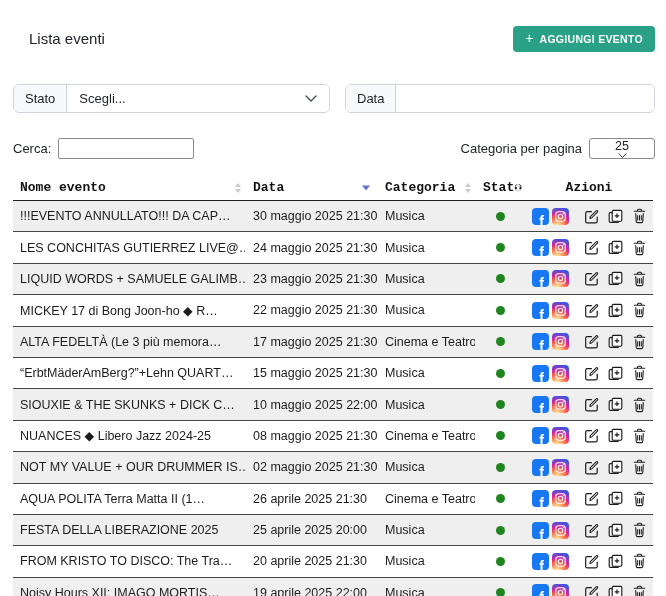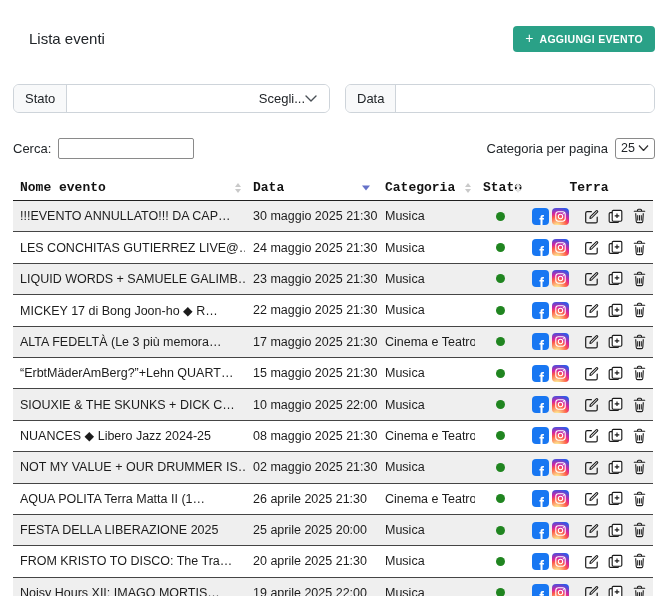--- a/index.html
+++ b/index.html
@@ -16,33 +16,33 @@
   .add-btn .plus{font-size:14px;font-weight:400;line-height:1;margin-top:-1px;}
   .add-btn .lbl{font-size:10.5px;font-weight:700;letter-spacing:.3px;}
   
   .filter-row{position:absolute;top:84px;left:13px;right:11px;display:flex;gap:15px;}
   .input-group{display:flex;height:29px;border:1px solid #ced4da;border-radius:6px;
     overflow:hidden;background:#fff;box-sizing:border-box;}
   .ig-stato{width:317px;}
   .ig-data{flex:1;}
   .addon{background:#f8f9fa;border-right:1px solid #ced4da;display:flex;align-items:center;
     padding:0 11px;font-size:13px;color:#212529;white-space:nowrap;}
-  .select-area{flex:1;display:flex;align-items:center;justify-content:flex-end;
+  .select-area{flex:1;display:flex;align-items:center;justify-content:space-between;
     padding:0 12px;font-size:13px;color:#212529;cursor:pointer;background:#fff;}
   .group-input{flex:1;border:none;outline:none;padding:0 10px;font-size:13px;
     font-family:"Liberation Sans",sans-serif;background:#fff;min-width:0;}
   
   .search-row{position:absolute;top:137px;left:13px;right:11px;height:22px;
     display:flex;justify-content:space-between;align-items:center;}
   .search-left,.pp-right{display:flex;align-items:center;gap:7px;font-size:13px;}
   .search-input{width:126px;height:19px;border:1px solid #8a8a8a;border-radius:2px;
     font-size:12.5px;padding:0 4px;font-family:"Liberation Sans",sans-serif;outline:none;}
-  .pp-select{width:40px;height:21px;border:1px solid #8a8a8a;border-radius:3px;
+  .pp-select{width:66px;height:21px;border:1px solid #8a8a8a;border-radius:3px;
     box-sizing:border-box;display:flex;align-items:center;justify-content:space-between;
-    padding:0 5px;font-size:12.5px;cursor:pointer;background:#fff;}
+    padding:0 5px;font-size:12.5px;cursor:pointer;background:#fff;flex-direction:column;}
   
   .events-table{position:absolute;top:175px;left:13px;width:640px;
     border-collapse:collapse;table-layout:fixed;}
   .events-table col.c1{width:232px;} .events-table col.c2{width:132px;}
   .events-table col.c3{width:98px;}  .events-table col.c4{width:50px;}
   .events-table col.c5{width:128px;}
   .events-table th{height:25px;font-size:13px;font-weight:700;text-align:left;
     padding:0 8px;color:#121212;border-bottom:1px solid #1f1f1f;position:relative;
     white-space:nowrap;cursor:pointer;font-family:Liberation Mono, monospace;}
   .events-table th.c-actions-h{text-align:center;cursor:default;}
@@ -154,21 +154,21 @@
             </span>
         </th>
         <th>
           <span>Stato</span>
           <span class="sort-icon faint">
               <i class="tri up"></i>
               <i class="tri down"></i>
             </span>
         </th>
         <th class="c-actions-h">
-          <span>Terra</span>
+          <span>Azioni</span>
         </th>
       </tr>
     </thead>
     <tbody>
     <tr>
       <td class="c-name">!!!EVENTO ANNULLATO!!! DA CAP…</td>
       <td class="c-date">30 maggio 2025 21:30</td>
       <td class="c-cat">Musica</td>
       <td class="c-status">
         <span class="dot"></span>

